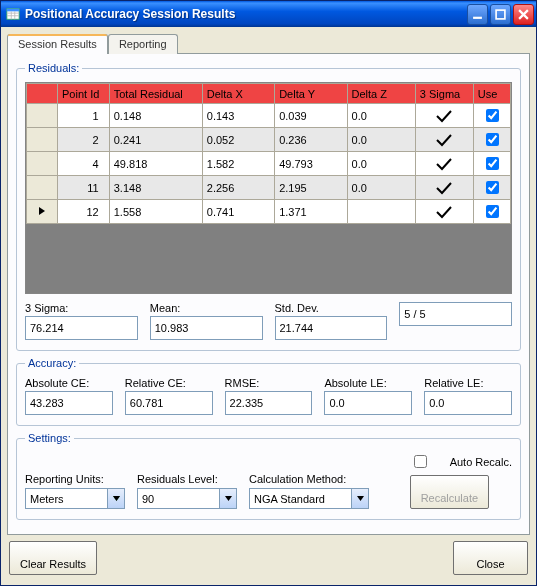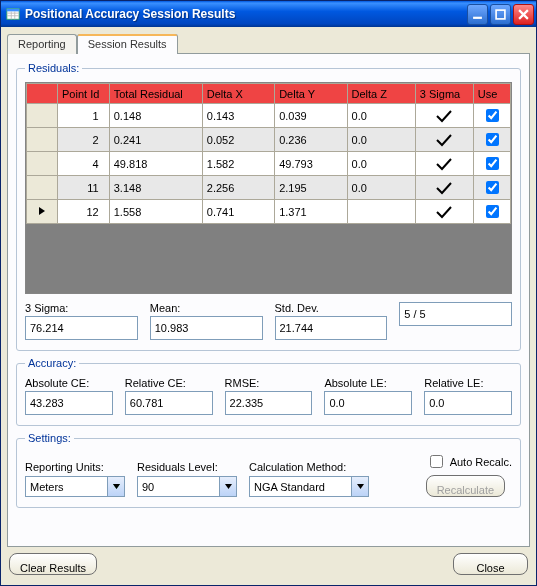--- a/index.html
+++ b/index.html
@@ -184,30 +184,30 @@
     border:1px solid #7f9db9;
     border-left:none;
     background:linear-gradient(to bottom,#e6eefc,#bcd3f7);
     display:flex;align-items:center;justify-content:center;
     flex:none;
   }
   .combo .dd svg{width:7px;height:6px;}
   .auto-recalc {
     display:flex;
     align-items:center;
-    gap:4px;
+    gap:20px;
   }
   .btn {
     height:22px;
     min-width:75px;
     border:1px solid #707070;
-    border-radius:8px;
+    border-radius:2px;
     background:linear-gradient(to bottom,#fff,#ece9d8);
     font:inherit;
-    padding:8px 10px;
+    padding:16px 10px;
   }
   .btn:disabled { color:#a0a0a0; }
   .footer {
     display:flex;
     justify-content:space-between;
     padding:6px 2px 0 2px;
   }
   .right-col {
     display:flex;
     flex-direction:column;
@@ -246,22 +246,22 @@
       <div class="tb-btn close-btn">
           <svg viewBox="0 0 10 10">
             <path d="M1 1 L9 9 M9 1 L1 9" stroke="#fff" stroke-width="2"></path>
           </svg>
         </div>
     </div>
   </div>
 
   <div class="client">
     <div class="tabs">
+      <div class="tab active">Session Results</div>
       <div class="tab">Reporting</div>
-      <div class="tab active">Session Results</div>
     </div>
 
     <div class="tab-page">
 
       <fieldset class="group">
         <legend>Residuals:</legend>
 
         <div class="grid-wrap">
           <table class="grid">
             <colgroup>

